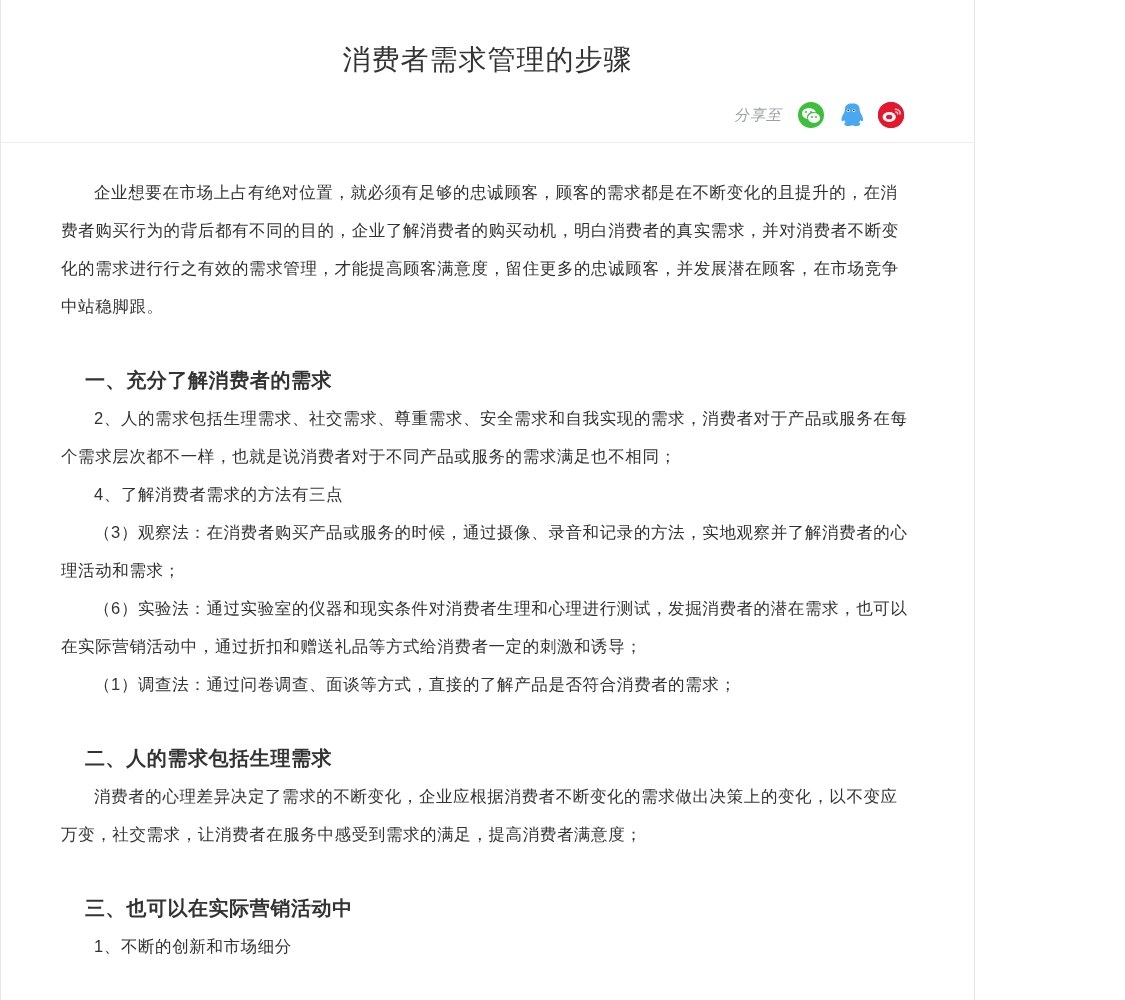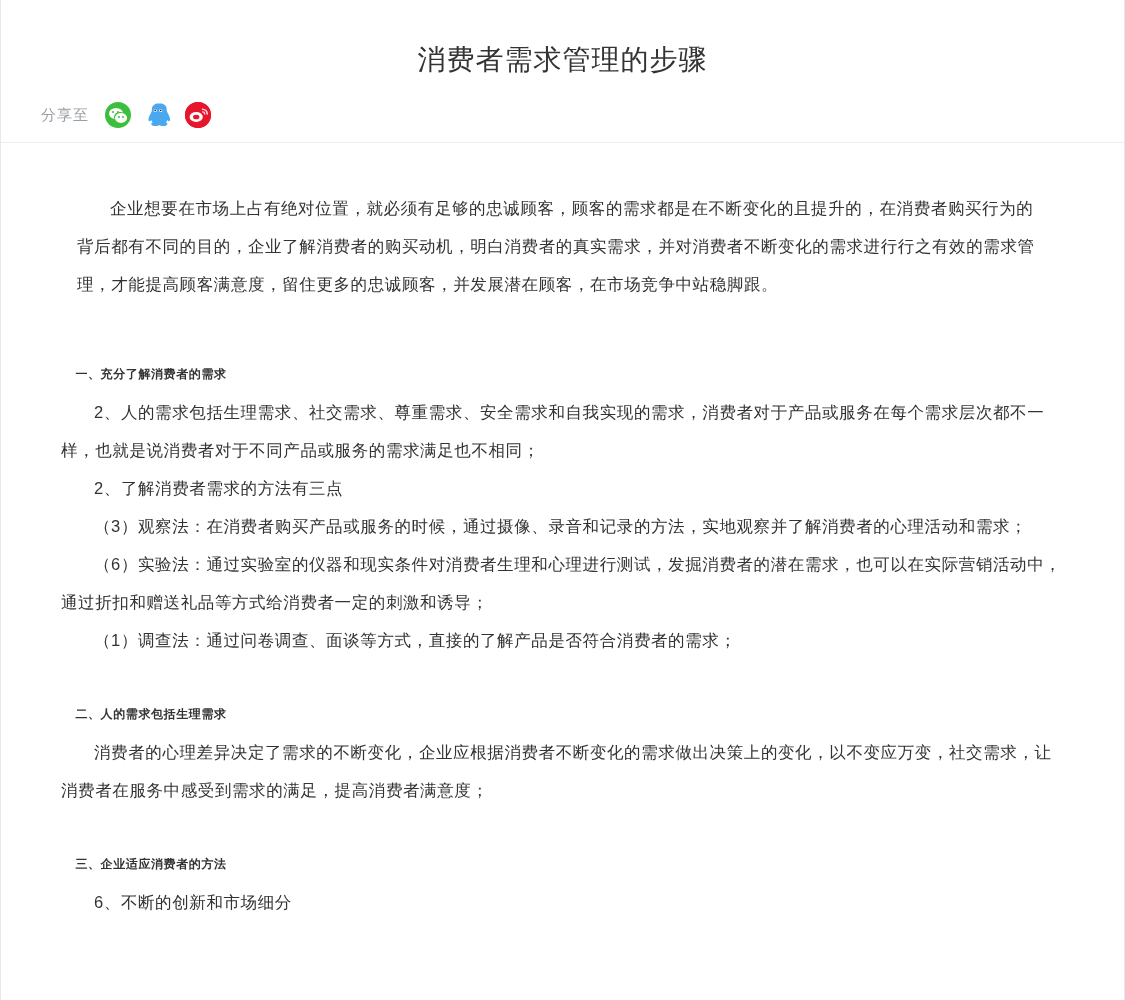--- a/index.html
+++ b/index.html
@@ -9,21 +9,21 @@
   }
   body {
     width: 1125px;
     min-height: 1000px;
     font-family: "Liberation Sans", "DejaVu Sans", sans-serif;
     color: #333333;
     overflow: hidden;
   }
   .page {
     position: relative;
-    width: 1125px;
+    width: 975px;
     min-height: 1000px;
     background: #ffffff;
     box-sizing: border-box;
     border-left: 1px solid #e8e8e8;
     border-right: 1px solid #e8e8e8;
   }
   .article-header {
     padding: 34px 40px 0 40px;
     border-bottom: 1px solid #eeeeee;
   }
@@ -33,22 +33,24 @@
     color: #333333;
     text-align: center;
     margin: 0;
     padding: 4px 0 0 0;
     line-height: 44px;
     letter-spacing: 1px;
   }
   .share-row {
     display: flex;
     align-items: center;
+    justify-content: flex-end;
     padding: 20px 30px 14px 0;
     gap: 14px;
+    font-style: italic;
   }
   .share-label {
     font-size: 15px;
     color: #9aa0a6;
     margin-right: 2px;
     letter-spacing: 1px;
   }
   .share-icon {
     width: 26px;
     height: 26px;
@@ -99,29 +101,29 @@
     background: #e6162d;
   }
 
   .article-body {
     padding: 30px 60px 0 60px;
     font-size: 16.5px;
     line-height: 38px;
     color: #333333;
   }
   .para {
-    margin: 16px;
+    margin: 0;
     text-indent: 2em;
     line-height: 38px;
     letter-spacing: 0.6px;
   }
   .spacer-lg { height: 36px; }
   .section-head {
     margin: 0;
-    font-size: 12px;
+    font-size: 20px;
     font-weight: bold;
     color: #333333;
     text-indent: 1.2em;
     line-height: 38px;
     letter-spacing: 0.6px;
   }
   .list-item {
     margin: 0;
     text-indent: 2em;
     line-height: 38px;
@@ -171,29 +173,29 @@
   </div>
 
   <div class="article-body">
 
     <p class="para">企业想要在市场上占有绝对位置，就必须有足够的忠诚顾客，顾客的需求都是在不断变化的且提升的，在消费者购买行为的背后都有不同的目的，企业了解消费者的购买动机，明白消费者的真实需求，并对消费者不断变化的需求进行行之有效的需求管理，才能提高顾客满意度，留住更多的忠诚顾客，并发展潜在顾客，在市场竞争中站稳脚跟。</p>
 
     <div class="spacer-lg"></div>
 
     <h2 class="section-head">一、充分了解消费者的需求</h2>
     <p class="list-item">2、人的需求包括生理需求、社交需求、尊重需求、安全需求和自我实现的需求，消费者对于产品或服务在每个需求层次都不一样，也就是说消费者对于不同产品或服务的需求满足也不相同；</p>
-    <p class="list-item">2、了解消费者需求的方法有三点</p>
+    <p class="list-item">4、了解消费者需求的方法有三点</p>
     <p class="list-item">（3）观察法：在消费者购买产品或服务的时候，通过摄像、录音和记录的方法，实地观察并了解消费者的心理活动和需求；</p>
     <p class="list-item">（6）实验法：通过实验室的仪器和现实条件对消费者生理和心理进行测试，发掘消费者的潜在需求，也可以在实际营销活动中，通过折扣和赠送礼品等方式给消费者一定的刺激和诱导；</p>
     <p class="list-item">（1）调查法：通过问卷调查、面谈等方式，直接的了解产品是否符合消费者的需求；</p>
 
     <div class="spacer-lg"></div>
 
     <h2 class="section-head">二、人的需求包括生理需求</h2>
     <p class="list-item">消费者的心理差异决定了需求的不断变化，企业应根据消费者不断变化的需求做出决策上的变化，以不变应万变，社交需求，让消费者在服务中感受到需求的满足，提高消费者满意度；</p>
 
     <div class="spacer-lg"></div>
 
-    <h2 class="section-head">三、企业适应消费者的方法</h2>
-    <p class="list-item">6、不断的创新和市场细分</p>
+    <h2 class="section-head">三、也可以在实际营销活动中</h2>
+    <p class="list-item">1、不断的创新和市场细分</p>
 
   </div>
 </div>
 
 </body></html>

